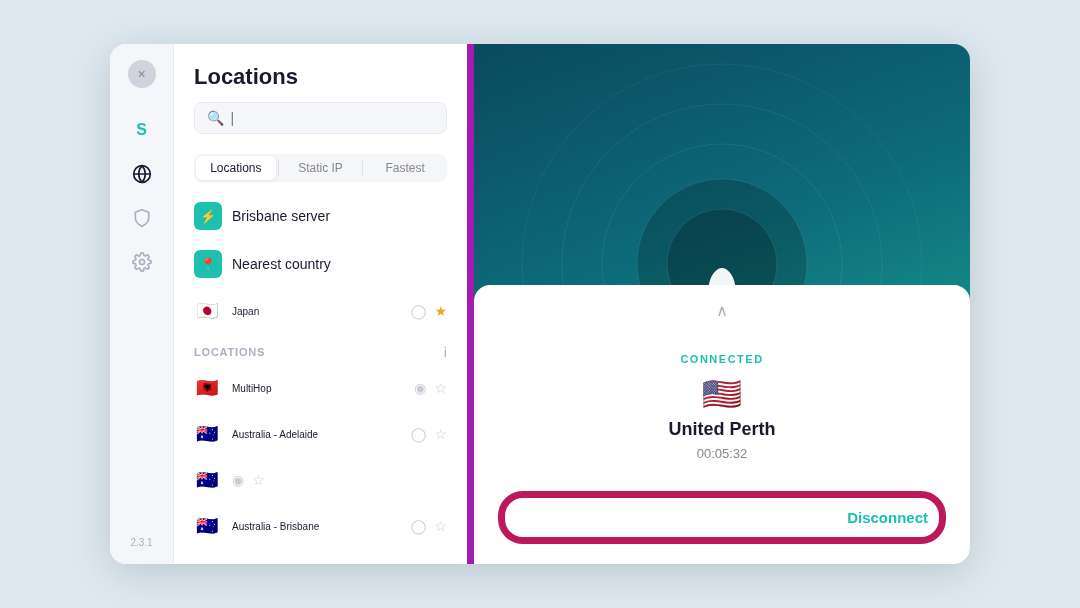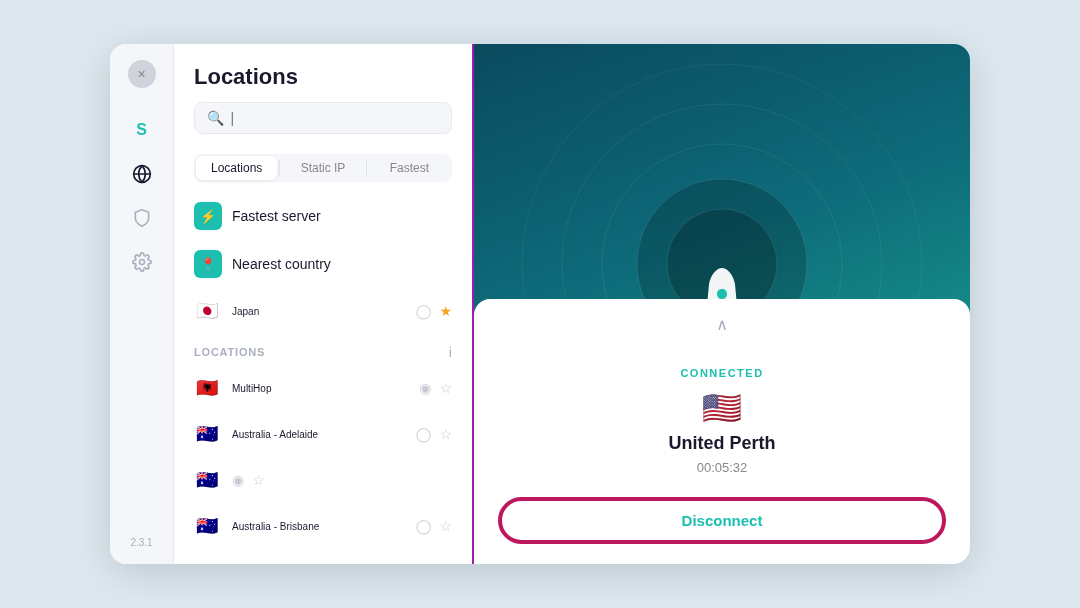--- a/index.html
+++ b/index.html
@@ -64,21 +64,21 @@
       margin-top: auto;
       font-size: 10px;
       color: #aab0be;
     }
     
     .locations-panel {
       width: 300px;
       background: #fff;
       display: flex;
       flex-direction: column;
-      border-right: 2px solid #a21caf;
+      border-right: 7px solid #a21caf;
       overflow: hidden;
     }
     .locations-header {
       padding: 20px 20px 10px;
     }
     .locations-title {
       font-size: 22px;
       font-weight: 700;
       color: #1a1a2e;
       margin-bottom: 12px;
@@ -295,31 +295,31 @@
     .connected-country {
       font-size: 18px;
       font-weight: 700;
       color: #1a1a2e;
     }
     .connected-time {
       font-size: 13px;
       color: #888;
     }
     .disconnect-btn {
-      margin-top: 16px;
+      margin-top: 24px;
       width: 100%;
       padding: 11px;
-      border: 4px solid #be185d;
+      border: 7px solid #be185d;
       border-radius: 25px;
       background: transparent;
       color: #1dbfaf;
       font-size: 15px;
       font-weight: 600;
       cursor: pointer;
-      text-align: center;
+      text-align: right;
     }
   </style>
 </head>
 <body>
 
 <div class="app-container">
 
   <div class="sidebar">
     <div class="sidebar-close">
       <span>×</span>
@@ -360,21 +360,21 @@
       <div class="tab-divider"></div>
       <div class="tab">Static IP</div>
       <div class="tab-divider"></div>
       <div class="tab">Fastest</div>
     </div>
 
     <div class="locations-list">
 
       <div class="quick-connect-item">
         <div class="quick-icon">⚡</div>
-        <span class="quick-label">Fastest server</span>
+        <span class="quick-label">Brisbane server</span>
       </div>
       <div class="quick-connect-item">
         <div class="quick-icon nearest">📍</div>
         <span class="quick-label">Nearest country</span>
       </div>
 
       <div class="location-item">
         <div class="flag-circle">🇯🇵</div>
         <span class="location-name">Japan</span>
         <div class="location-actions">

